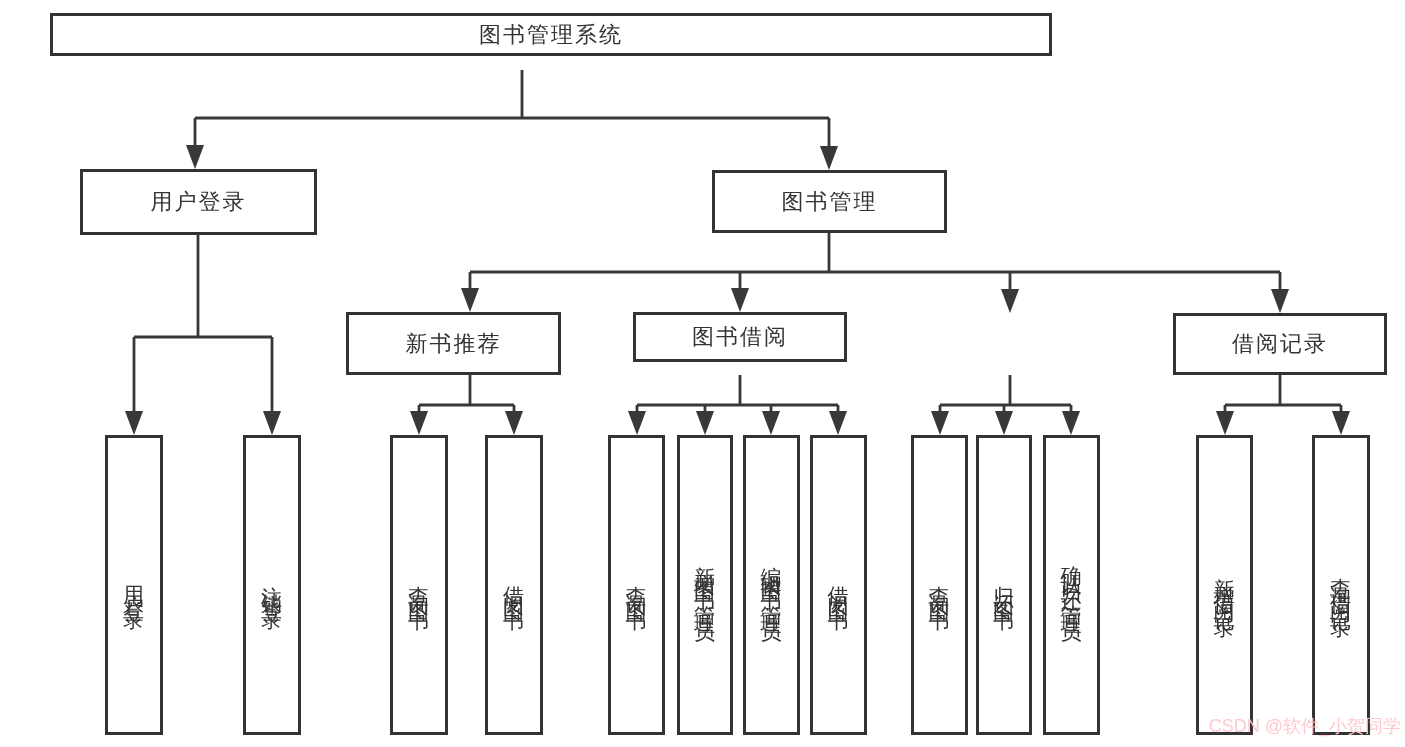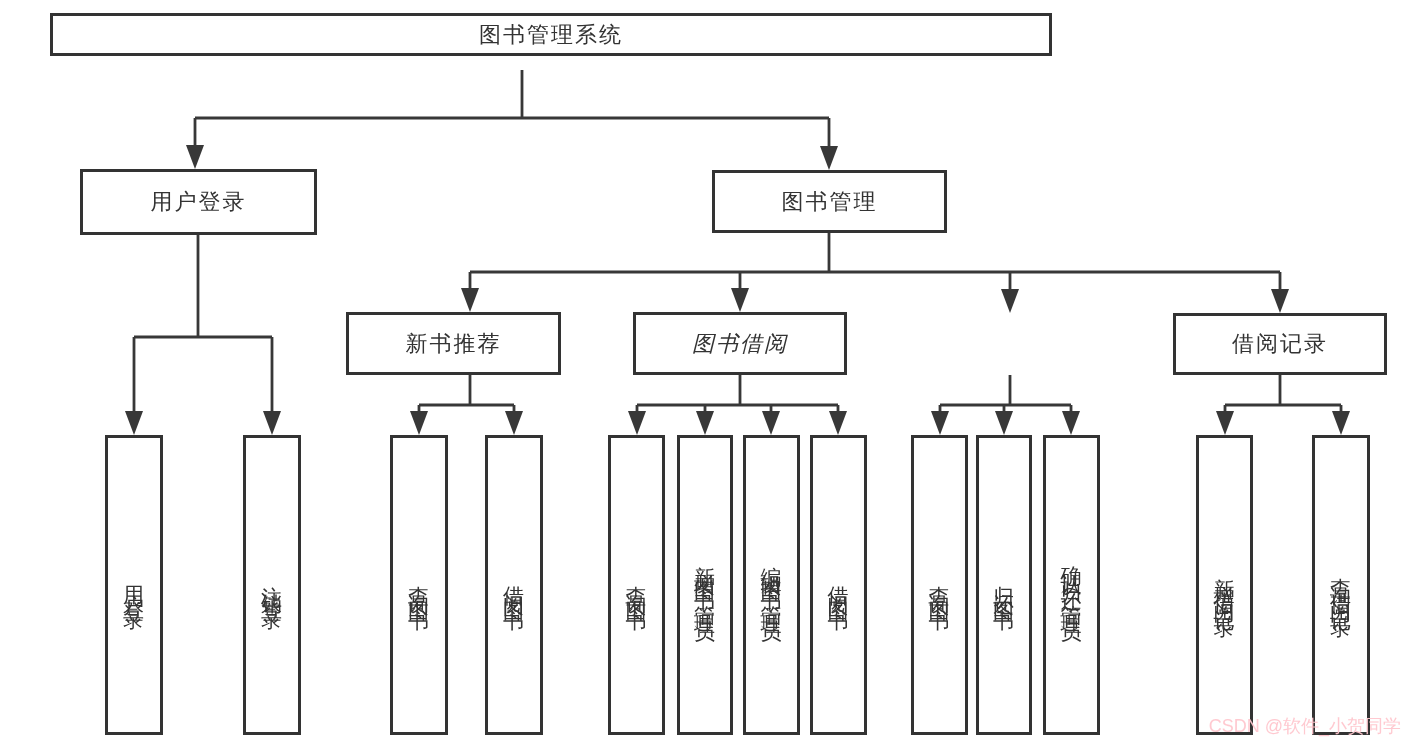--- a/index.html
+++ b/index.html
@@ -96,21 +96,21 @@
       <polygon points="1332,411 1350,411 1341,435"></polygon>
     </g>
   </svg>
 
   <div class="box h-box" style="left:30px;top:13px;width:1002px;height:43px;margin-left:20px;">图书管理系统</div>
 
   <div class="box h-box" style="left:80px;top:169px;width:237px;height:66px;">用户登录</div>
   <div class="box h-box" style="left:712px;top:170px;width:235px;height:63px;">图书管理</div>
 
   <div class="box h-box" style="left:346px;top:312px;width:215px;height:63px;">新书推荐</div>
-  <div class="box h-box" style="left:633px;top:312px;width:214px;height:63px;font-style:italic;">图书借阅</div>
+  <div class="box h-box" style="left:633px;top:312px;width:214px;height:50px;">图书借阅</div>
   <div class="box h-box" style="left:1173px;top:313px;width:214px;height:62px;">借阅记录</div>
 
   <div class="box v-box" style="left:105px;top:435px;width:58px;height:300px;">用户登录</div>
   <div class="box v-box" style="left:243px;top:435px;width:58px;height:300px;">注销登录</div>
 
   <div class="box v-box" style="left:390px;top:435px;width:58px;height:300px;">查询图书</div>
   <div class="box v-box" style="left:485px;top:435px;width:58px;height:300px;">借阅图书</div>
 
   <div class="box v-box" style="left:608px;top:435px;width:57px;height:300px;">查询图书</div>
   <div class="box v-box" style="left:677px;top:435px;width:56px;height:300px;">新增图书（管理员）</div>

